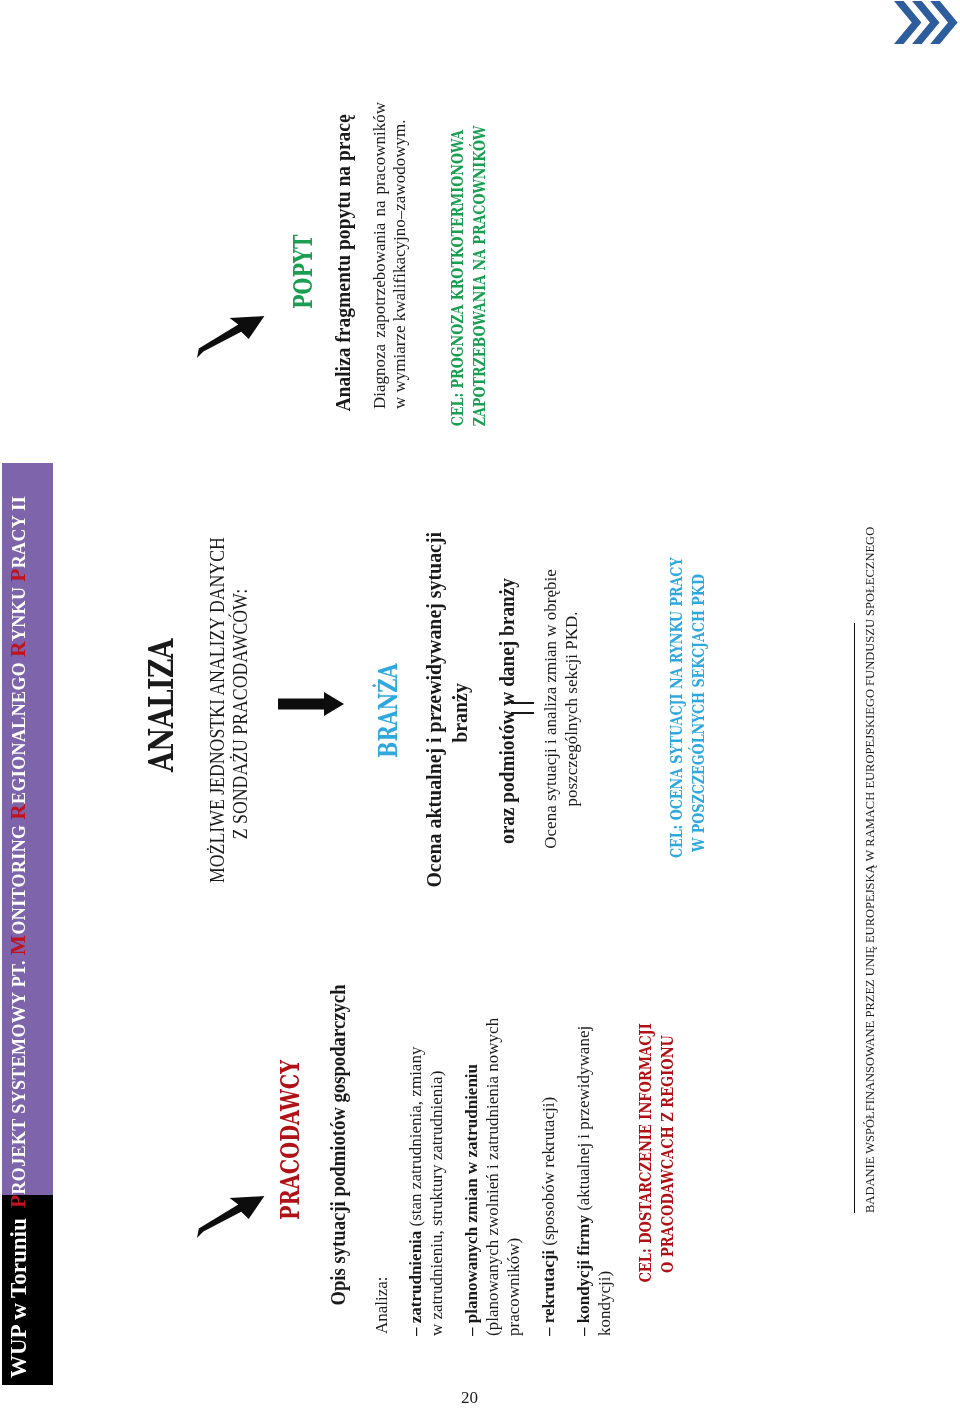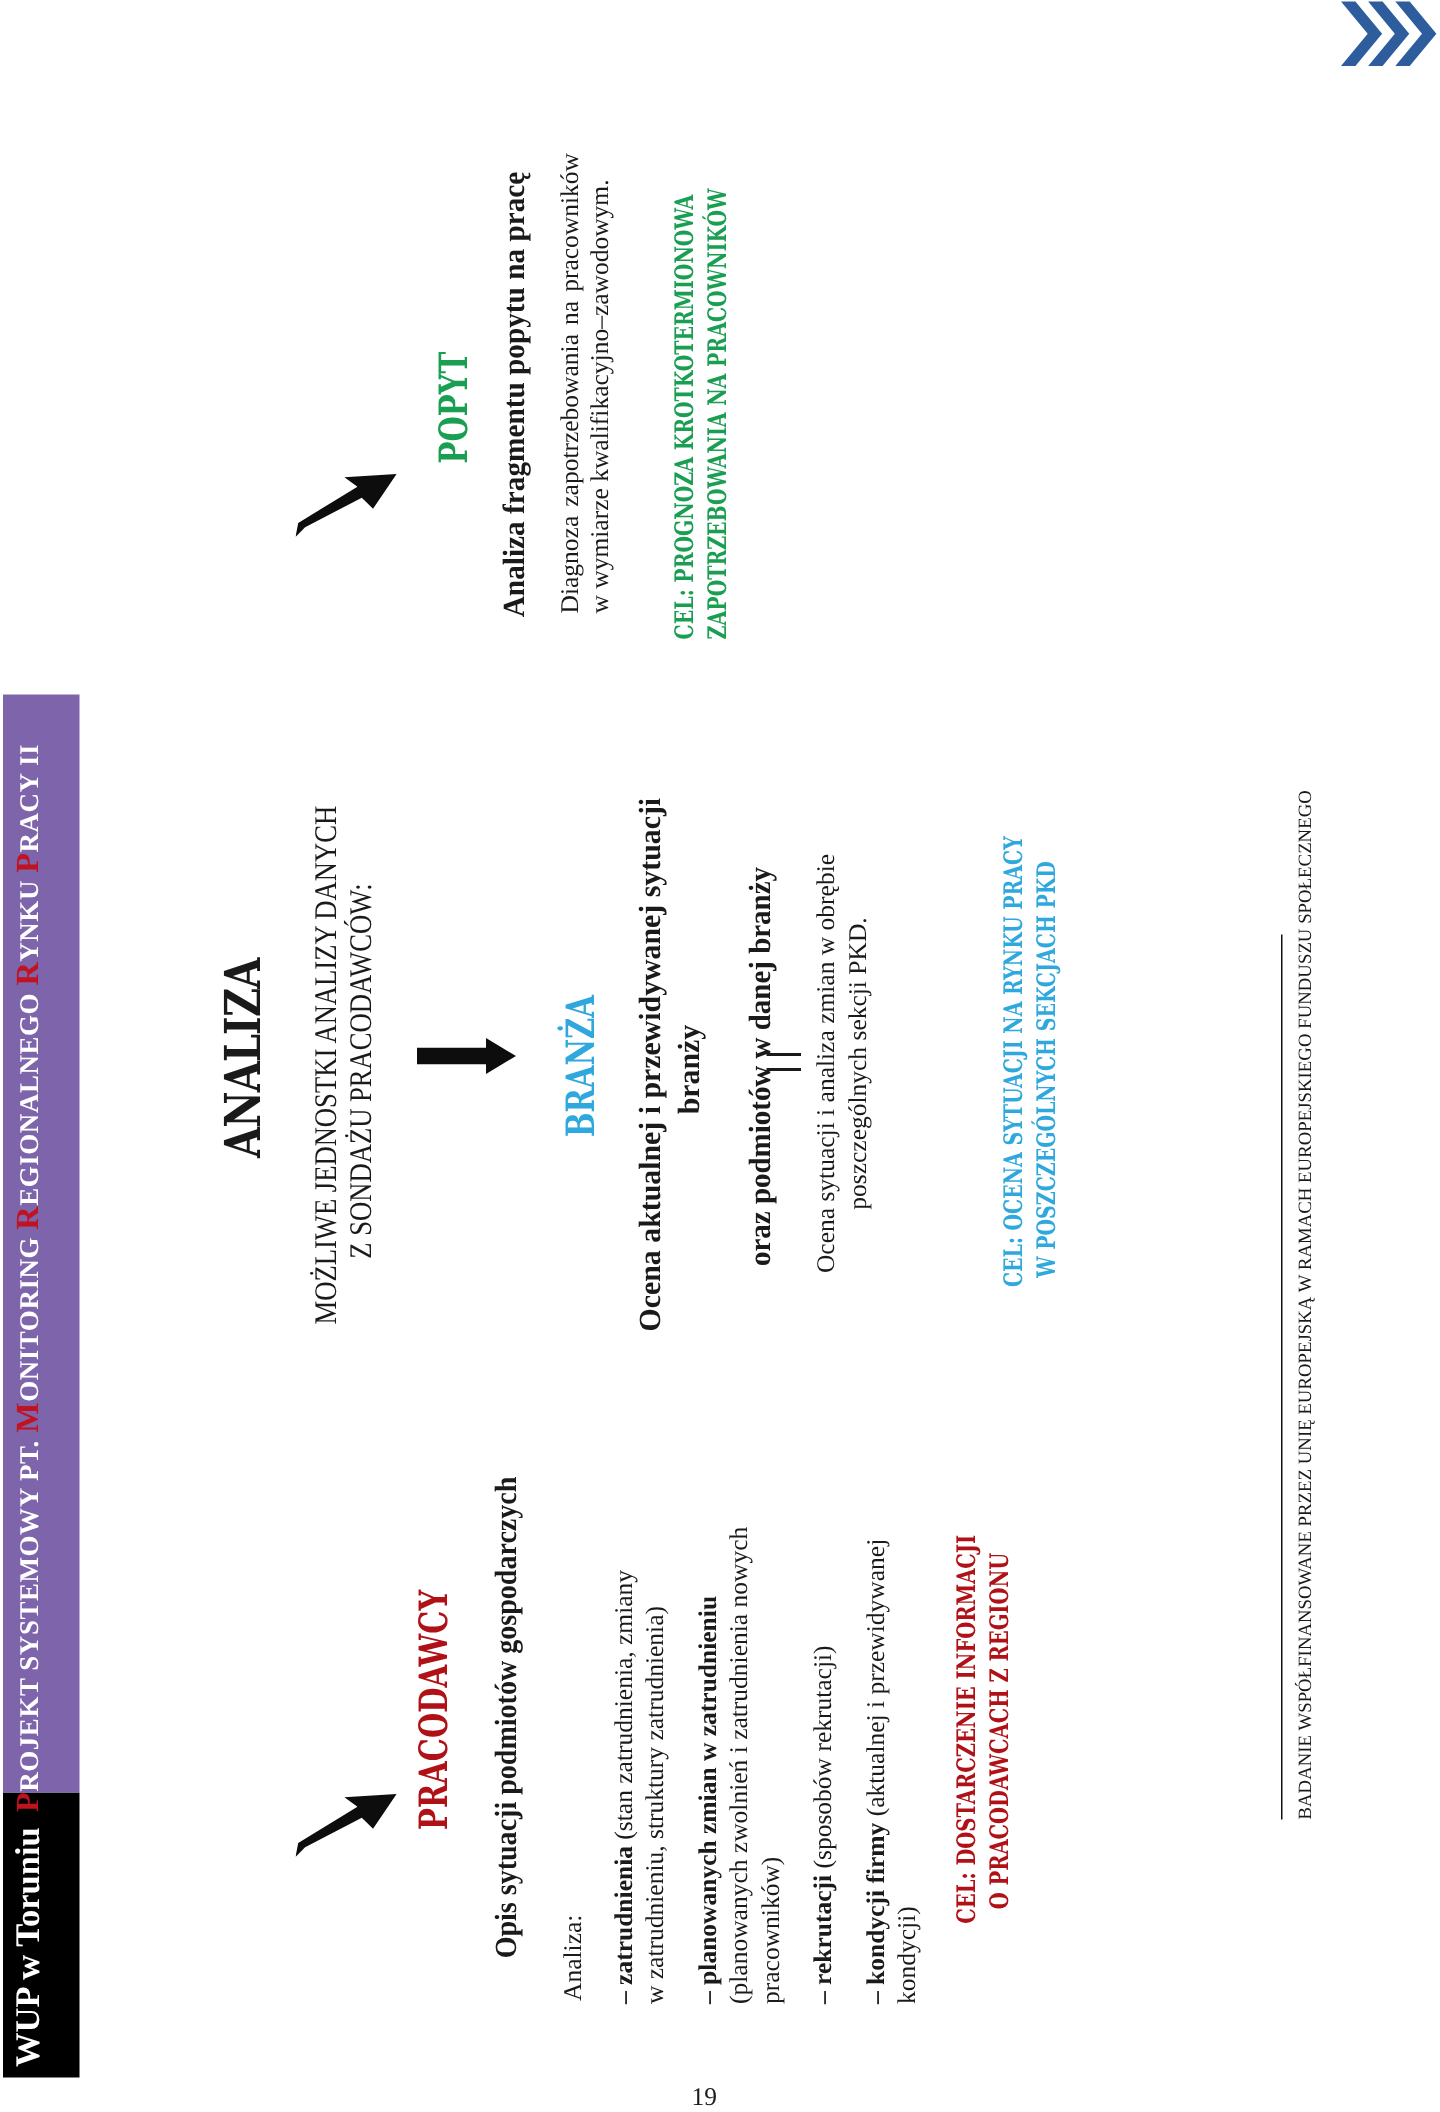--- a/index.html
+++ b/index.html
@@ -147,13 +147,13 @@
     </div>
 
   </div>
 
   <div class="abs" id="divider"></div>
   <div class="abs" id="footer">BADANIE WSPÓŁFINANSOWANE PRZEZ UNIĘ EUROPEJSKĄ W RAMACH EUROPEJSKIEGO FUNDUSZU SPOŁECZNEGO</div>
 
 </div>
 
 <div style="position:absolute;left:461px;top:1388px;font-size:17px;
-     font-family:'Liberation Serif',serif;color:#1a1a1a;">19</div>
+     font-family:'Liberation Serif',serif;color:#1a1a1a;">20</div>
 
 </body></html>

